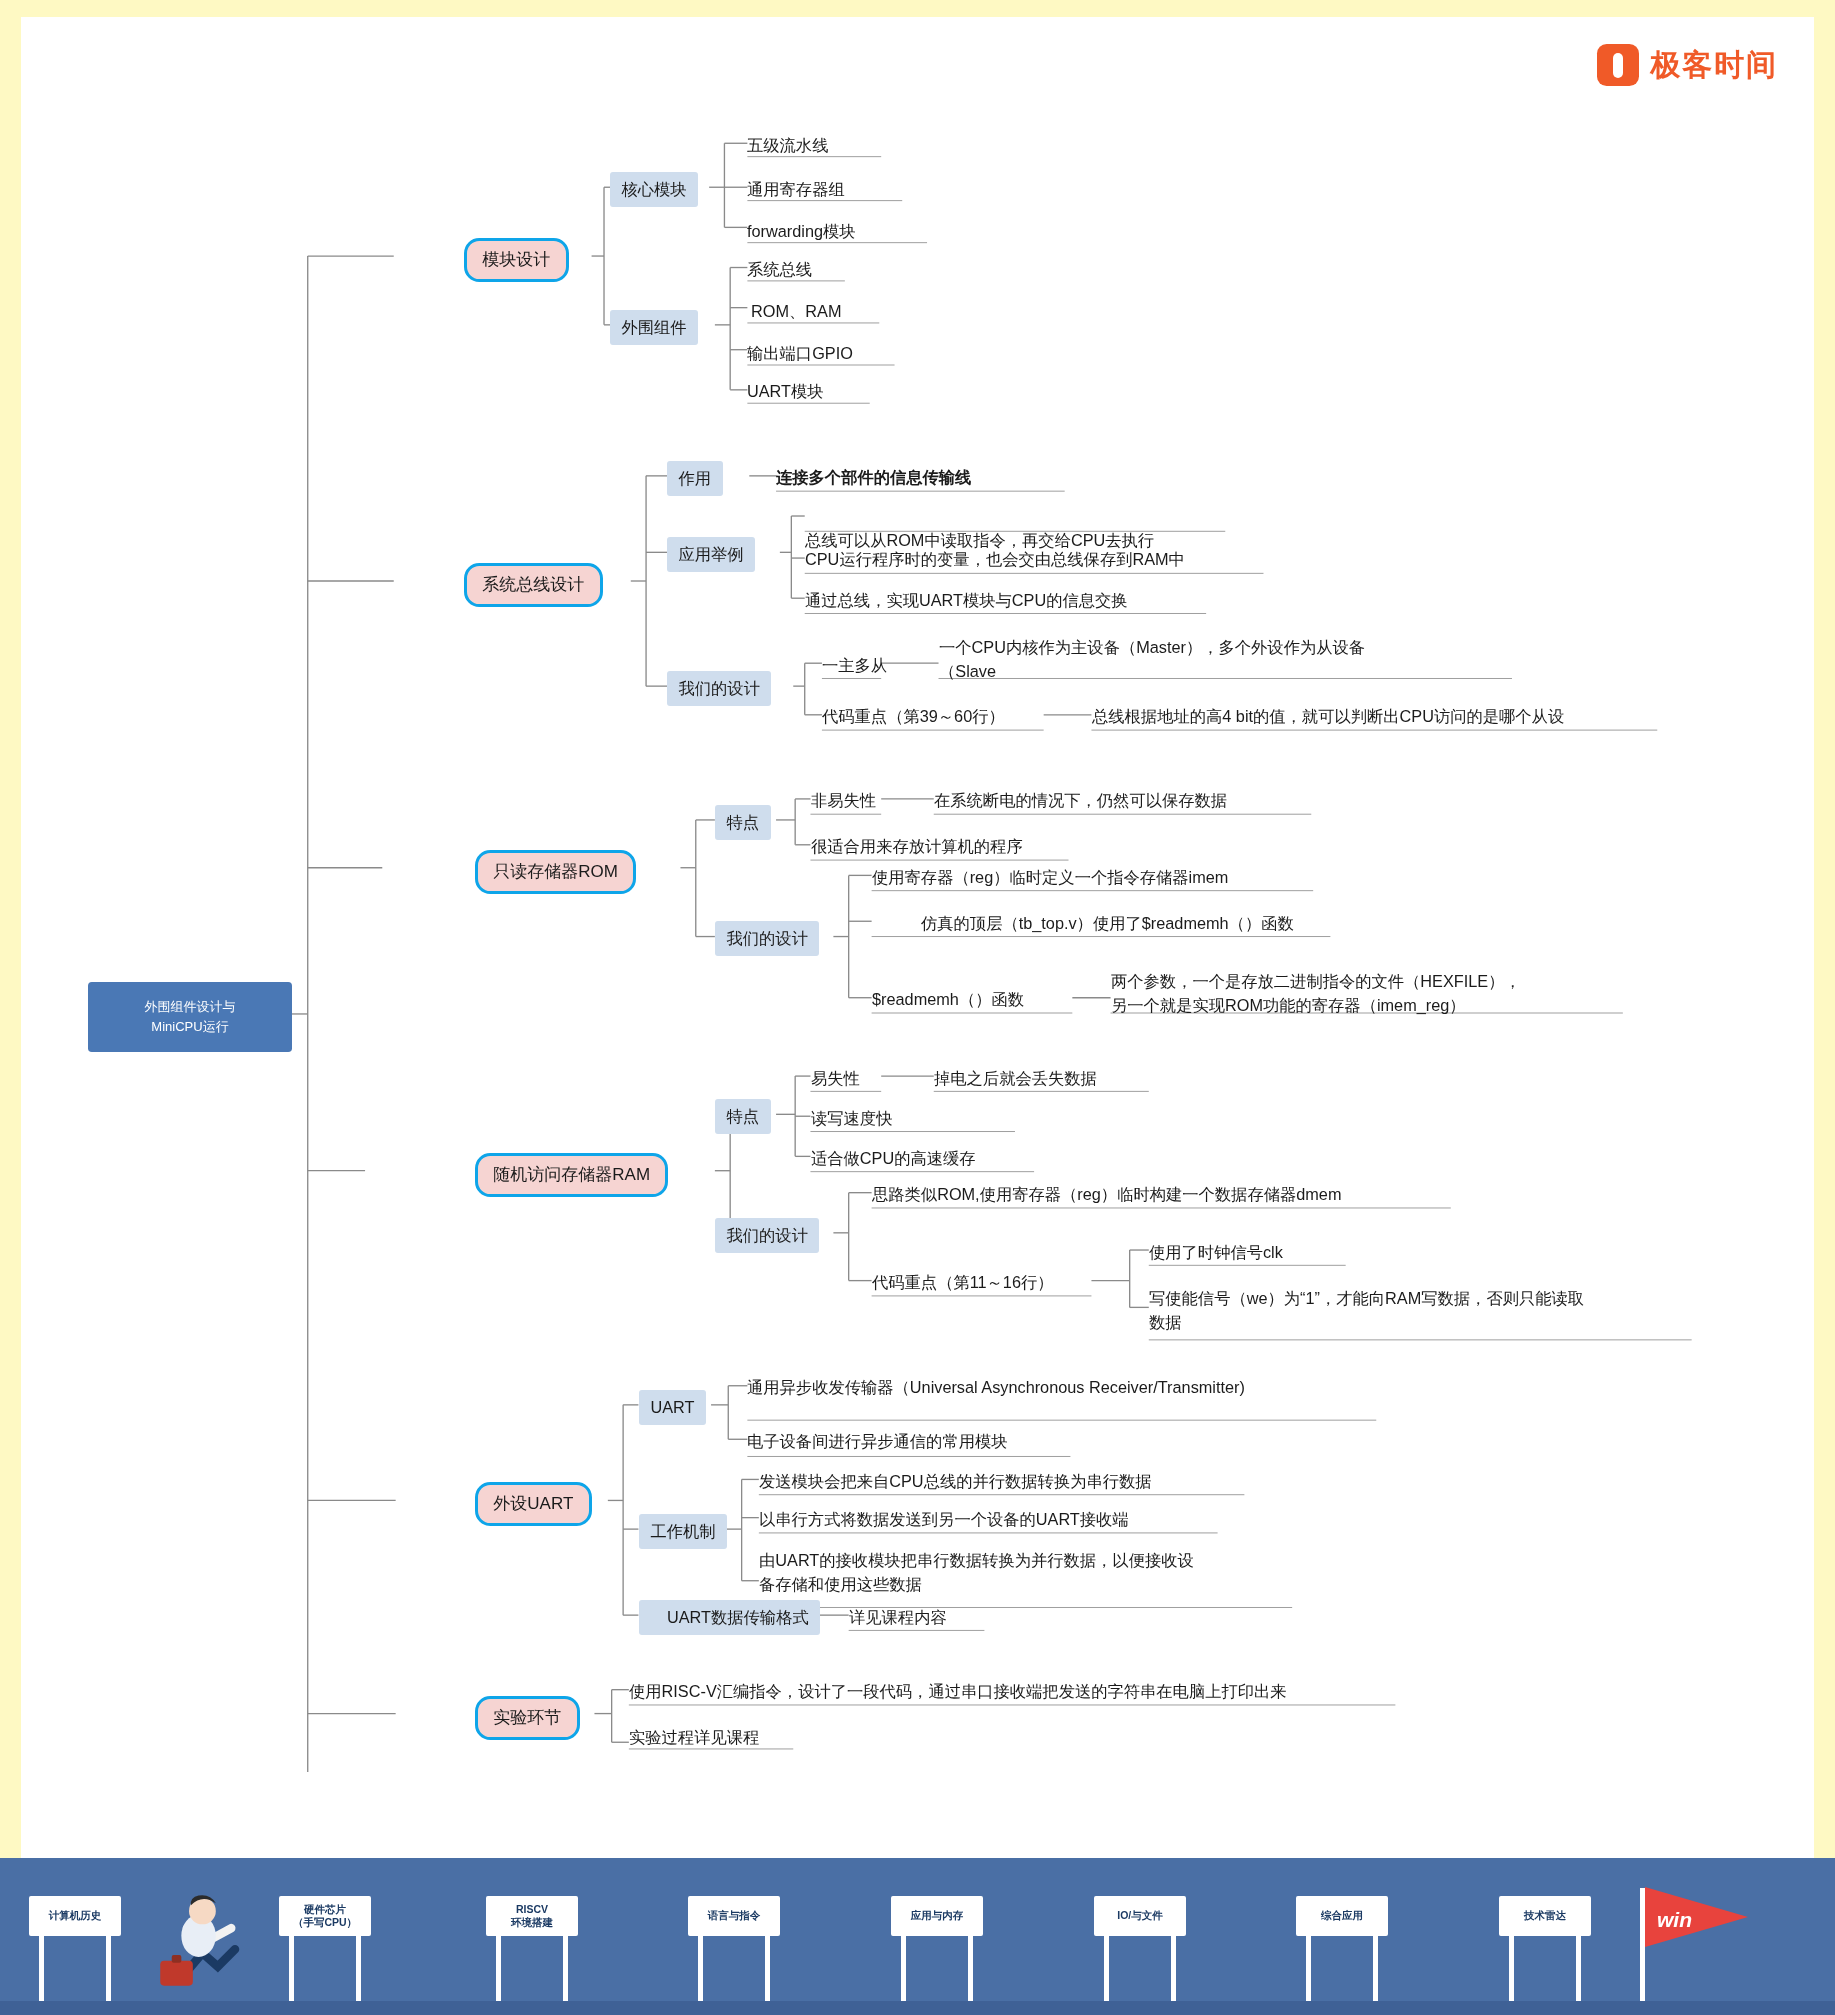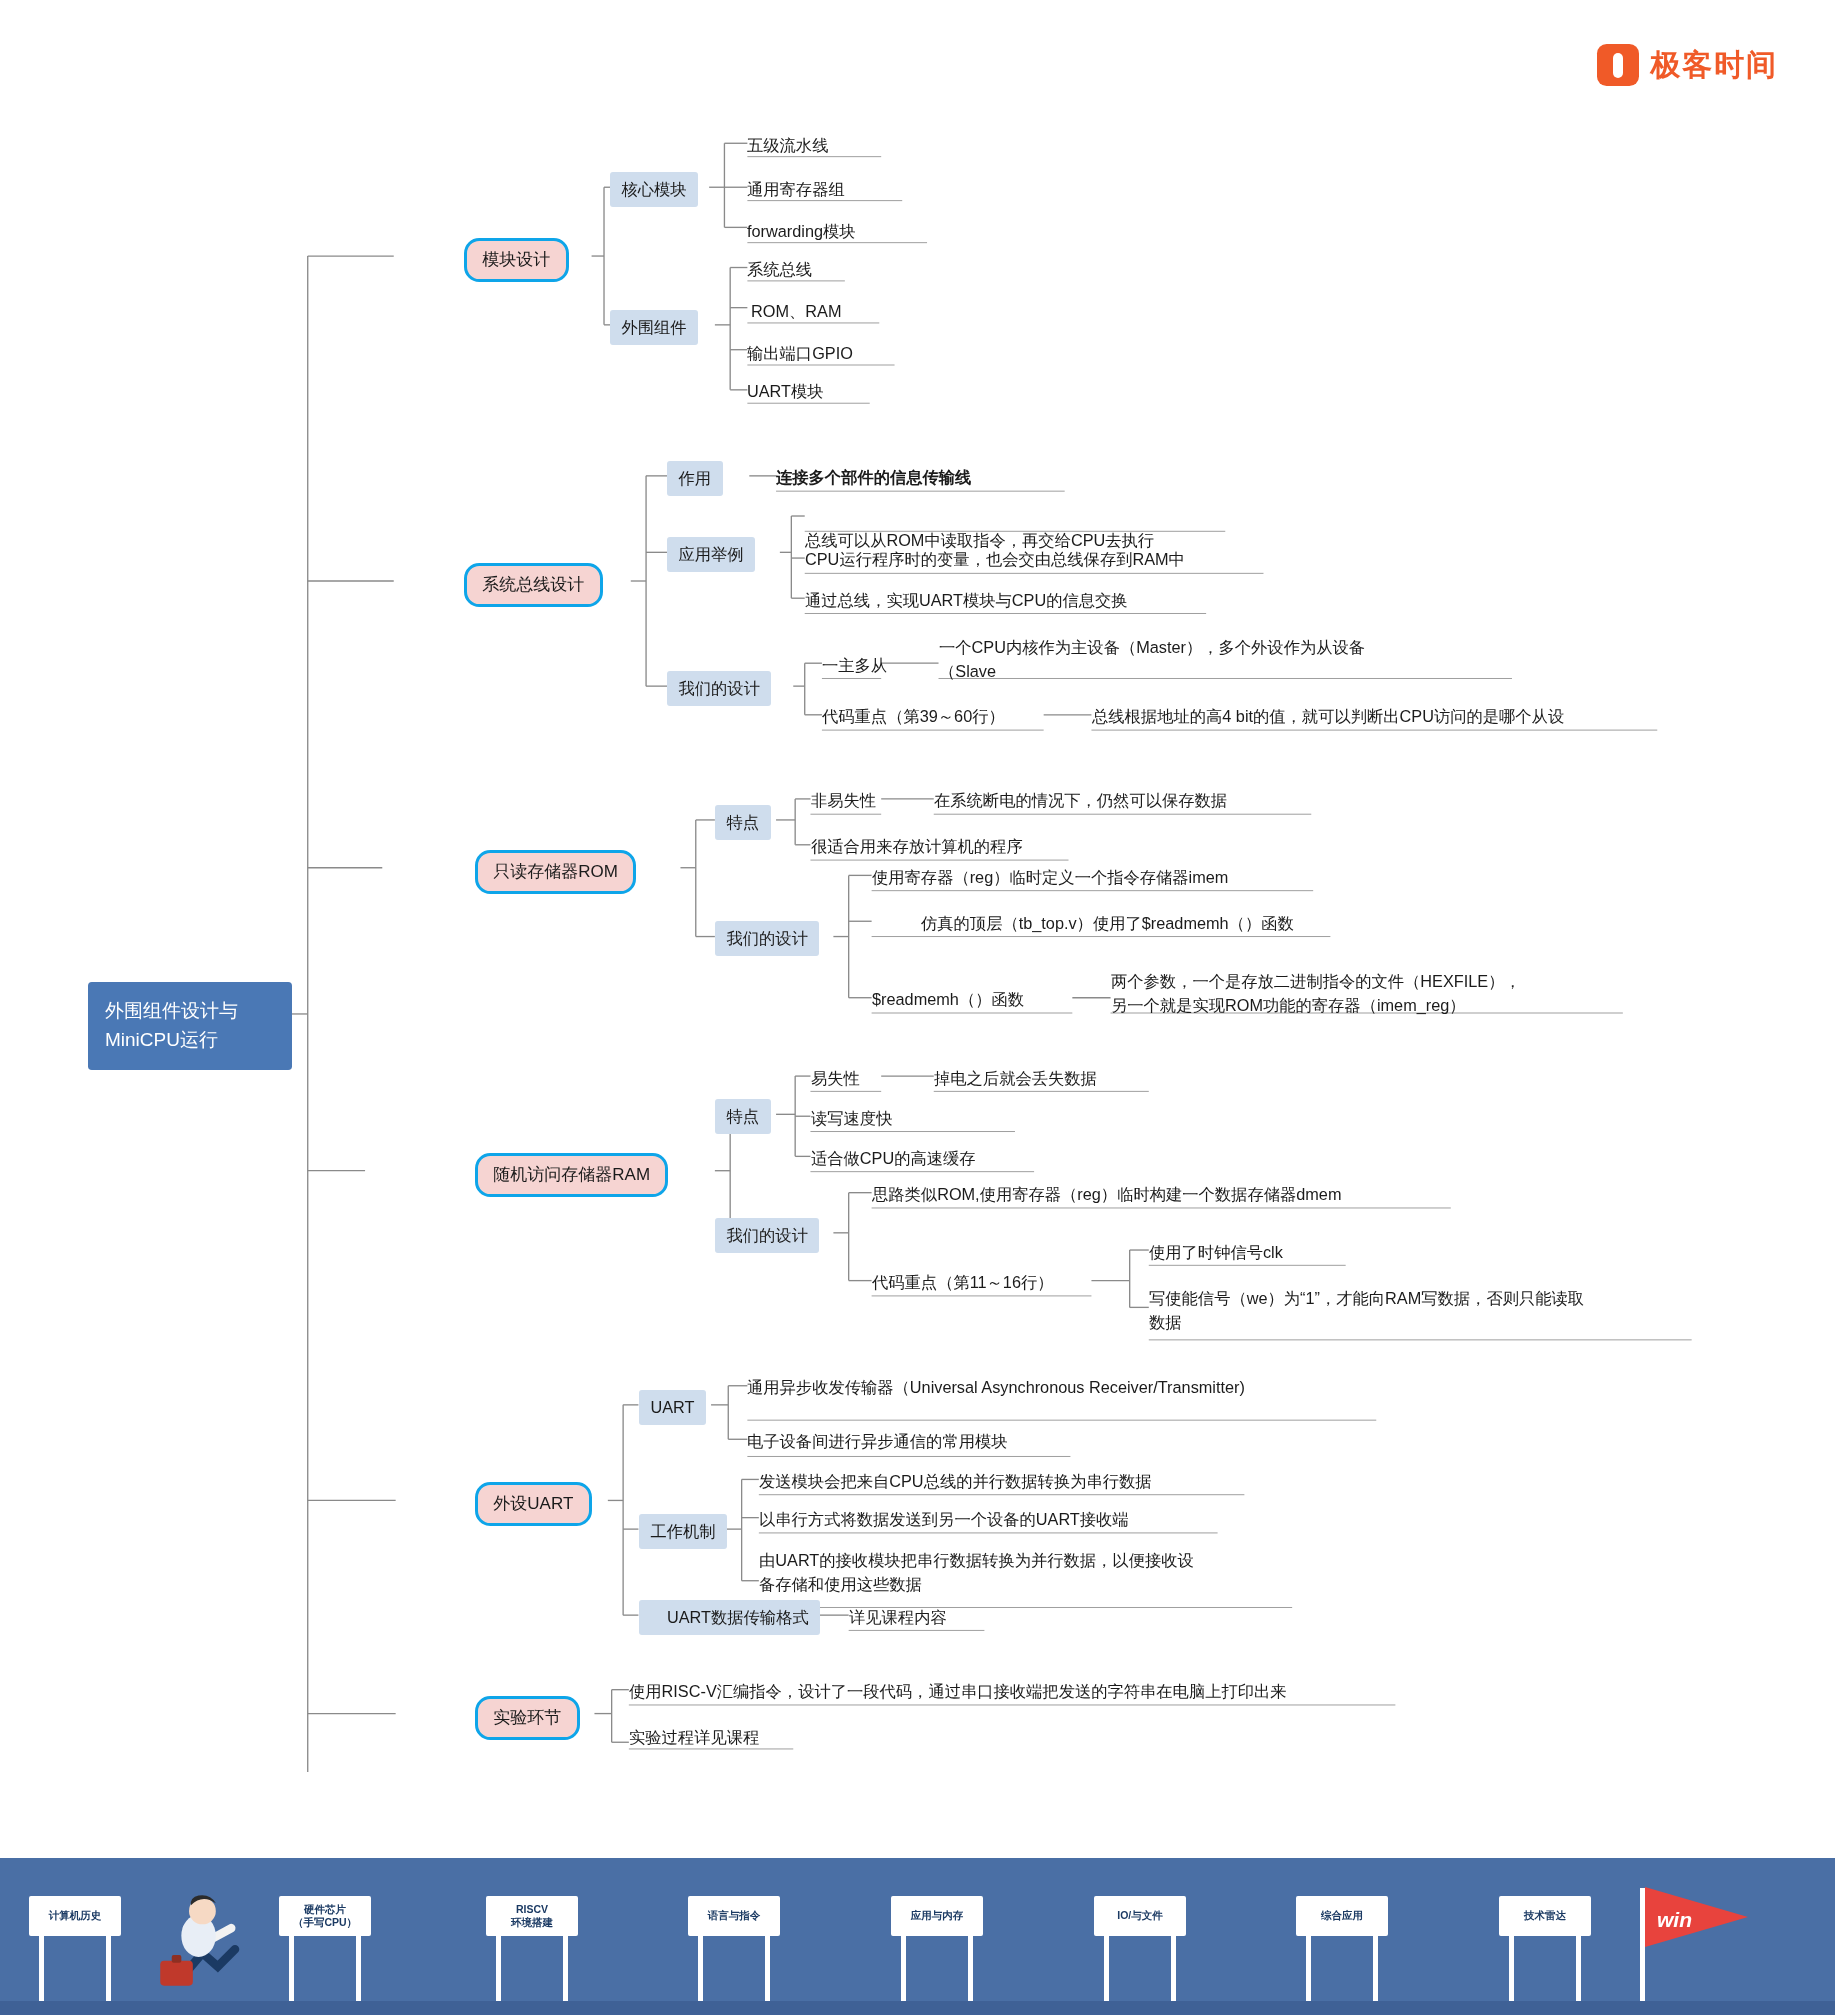--- a/index.html
+++ b/index.html
@@ -12,21 +12,21 @@
     height: 2016px;
     font-family: "Liberation Sans", "DejaVu Sans", sans-serif;
     overflow: hidden;
     position: relative;
   }
   #page {
     position: absolute;
     left: 0; top: 0;
     width: 1835px;
     height: 2016px;
-    background: #ffffff;
+    background: #fef9c3;
   }
   
   .canvas {
     position: absolute;
     left: 21px;
     top: 17px;
     width: 1793px;
     height: 1841px;
     background: #ffffff;
   }
@@ -86,21 +86,22 @@
     font-size: 16.3px;
     color: #222;
     line-height: 1.45;
   }
   
   .root {
     background: #4a78b5;
     color: #ffffff;
     border-radius: 3.8px;
     padding: 15.3px 17px;
-    font-size: 19px;
+    text-align: center;
+    font-size: 13px;
     line-height: 1.5;
     white-space: pre-line;
   }
   
   .l1 {
     background: #f6d4d2;
     border: 3px solid #0ea5e9;
     border-radius: 15.3px;
     padding: 6.7px 15.3px;
     font-size: 17px;

